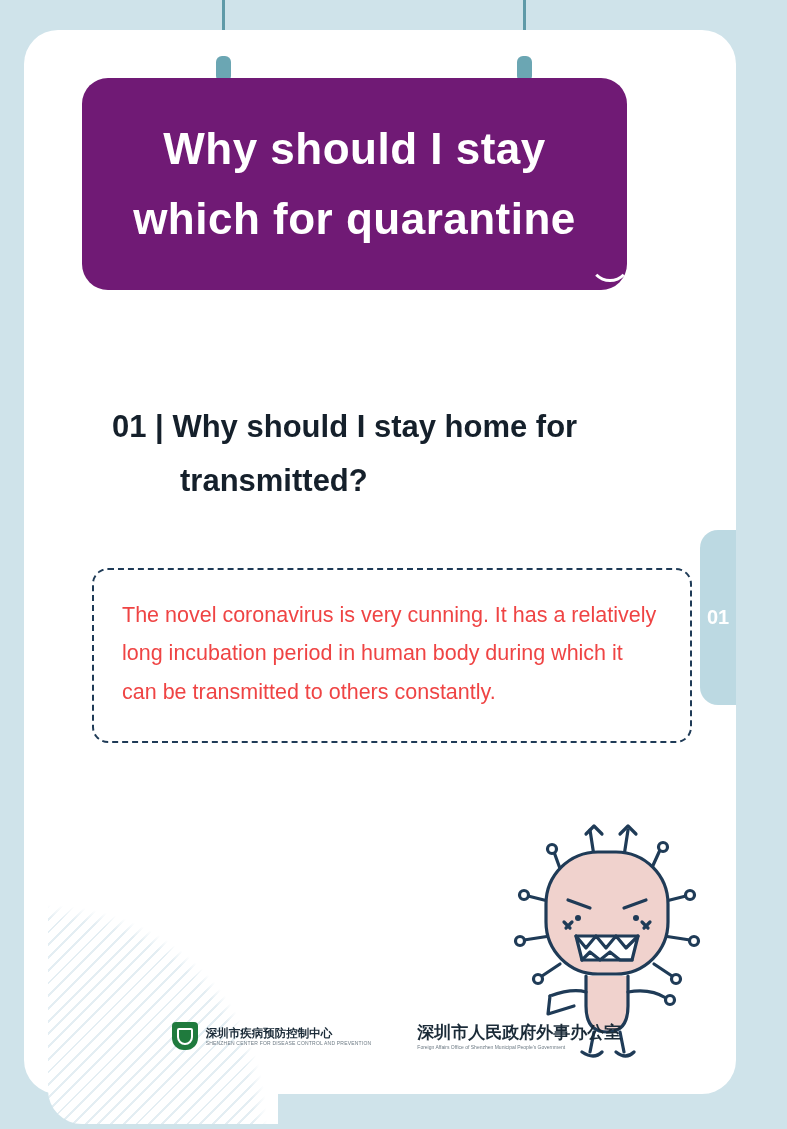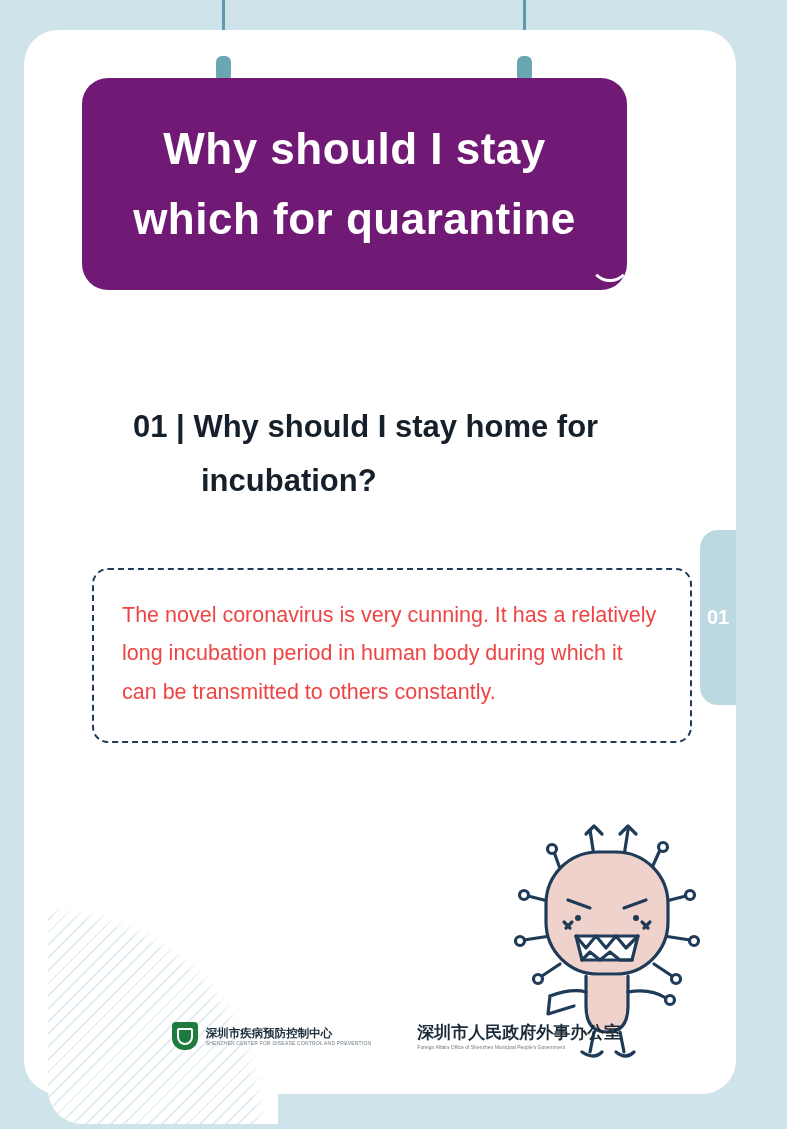--- a/index.html
+++ b/index.html
@@ -75,21 +75,20 @@
   .q-block {
     position: absolute;
     left: 88px; top: 370px;
     width: 600px;
   }
   .q-line {
     font-size: 31px;
     font-weight: bold;
     color: #15202b;
     line-height: 1.75;
-    margin-left: 21px;
   }
   .q-line.indent { padding-left: 68px; }
 
   .answer-box {
     position: absolute;
     left: 68px; top: 538px;
     width: 600px;
     padding: 26px 28px 30px 28px;
     border: 2px dashed #1f3b57;
     border-radius: 16px;
@@ -184,21 +183,21 @@
     <div class="hatch">
       <div class="hatch-mask"></div>
     </div>
 
     <div class="q-block">
       <div class="q-line">
         <span>01</span>
         <span>|</span>
         <span>Why should I stay home for</span>
       </div>
-      <div class="q-line indent">incubation?</div>
+      <div class="q-line indent">transmitted?</div>
     </div>
 
     <div class="answer-box">
       <div class="answer-text">The novel coronavirus is very cunning. It has a relatively long incubation period in human body during which it can be transmitted to others constantly.</div>
     </div>
 
     <div class="virus">
       <svg viewBox="0 0 230 260" width="230" height="260">
         <g fill="none" stroke="#1f3b57" stroke-width="3.2" stroke-linecap="round" stroke-linejoin="round">
 

